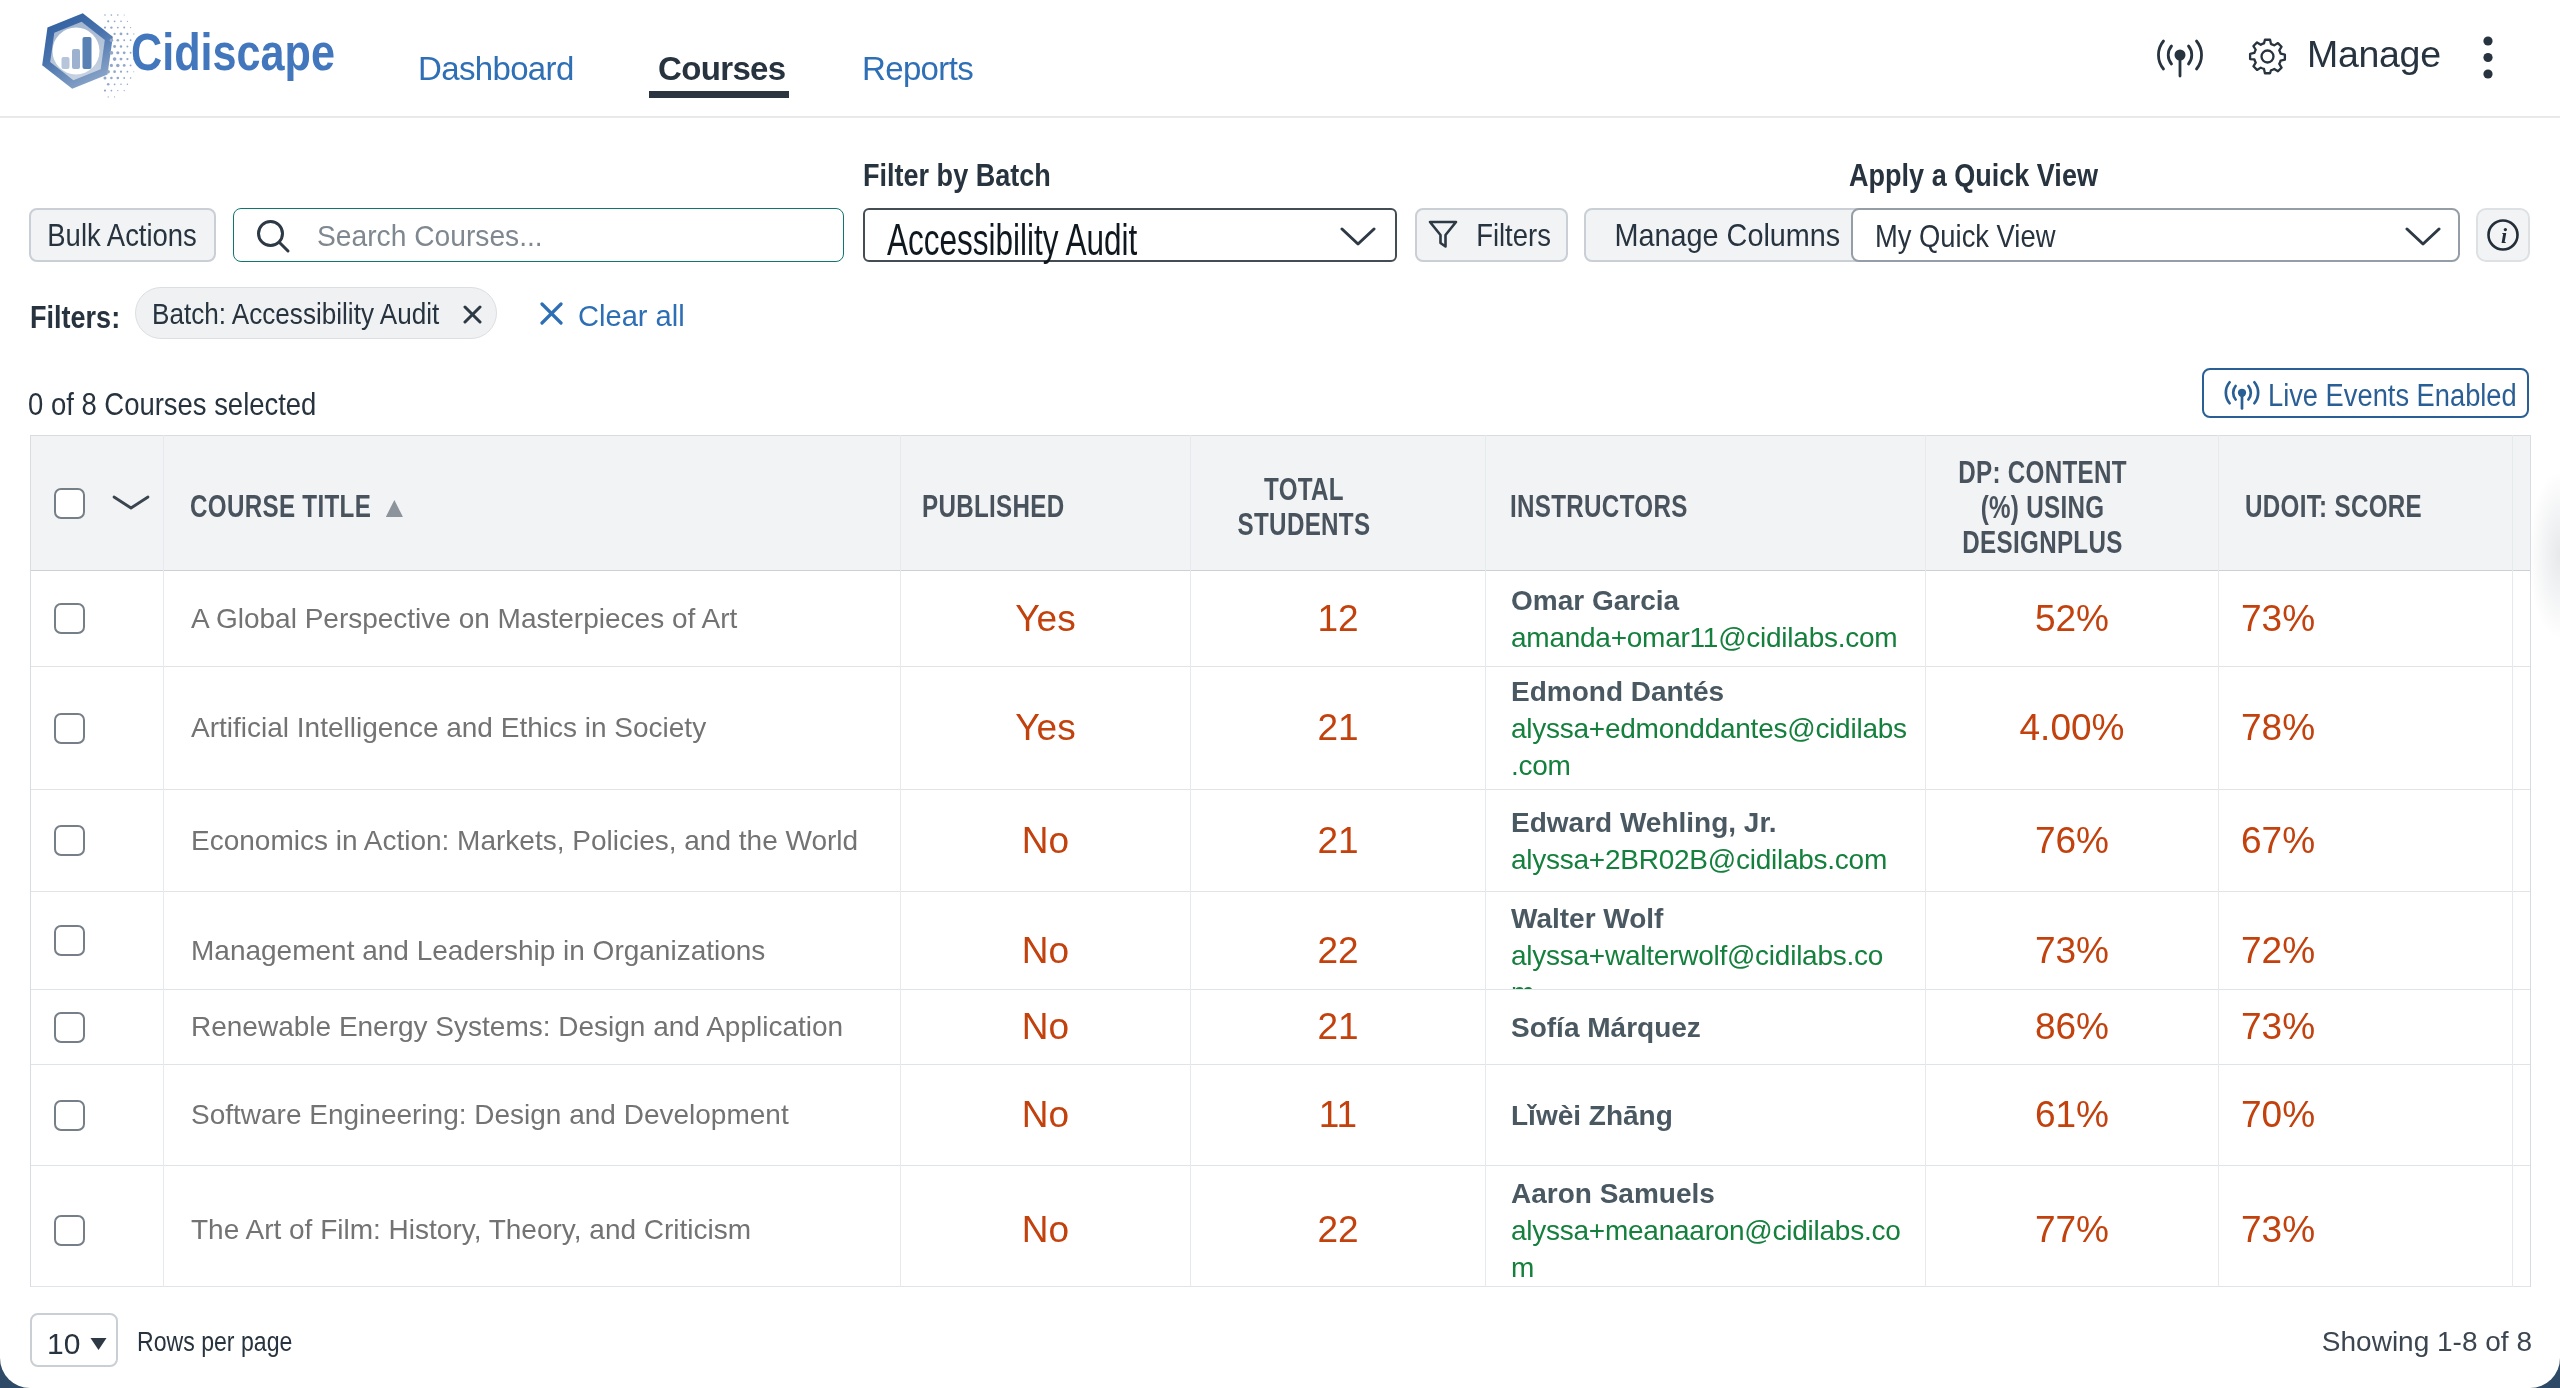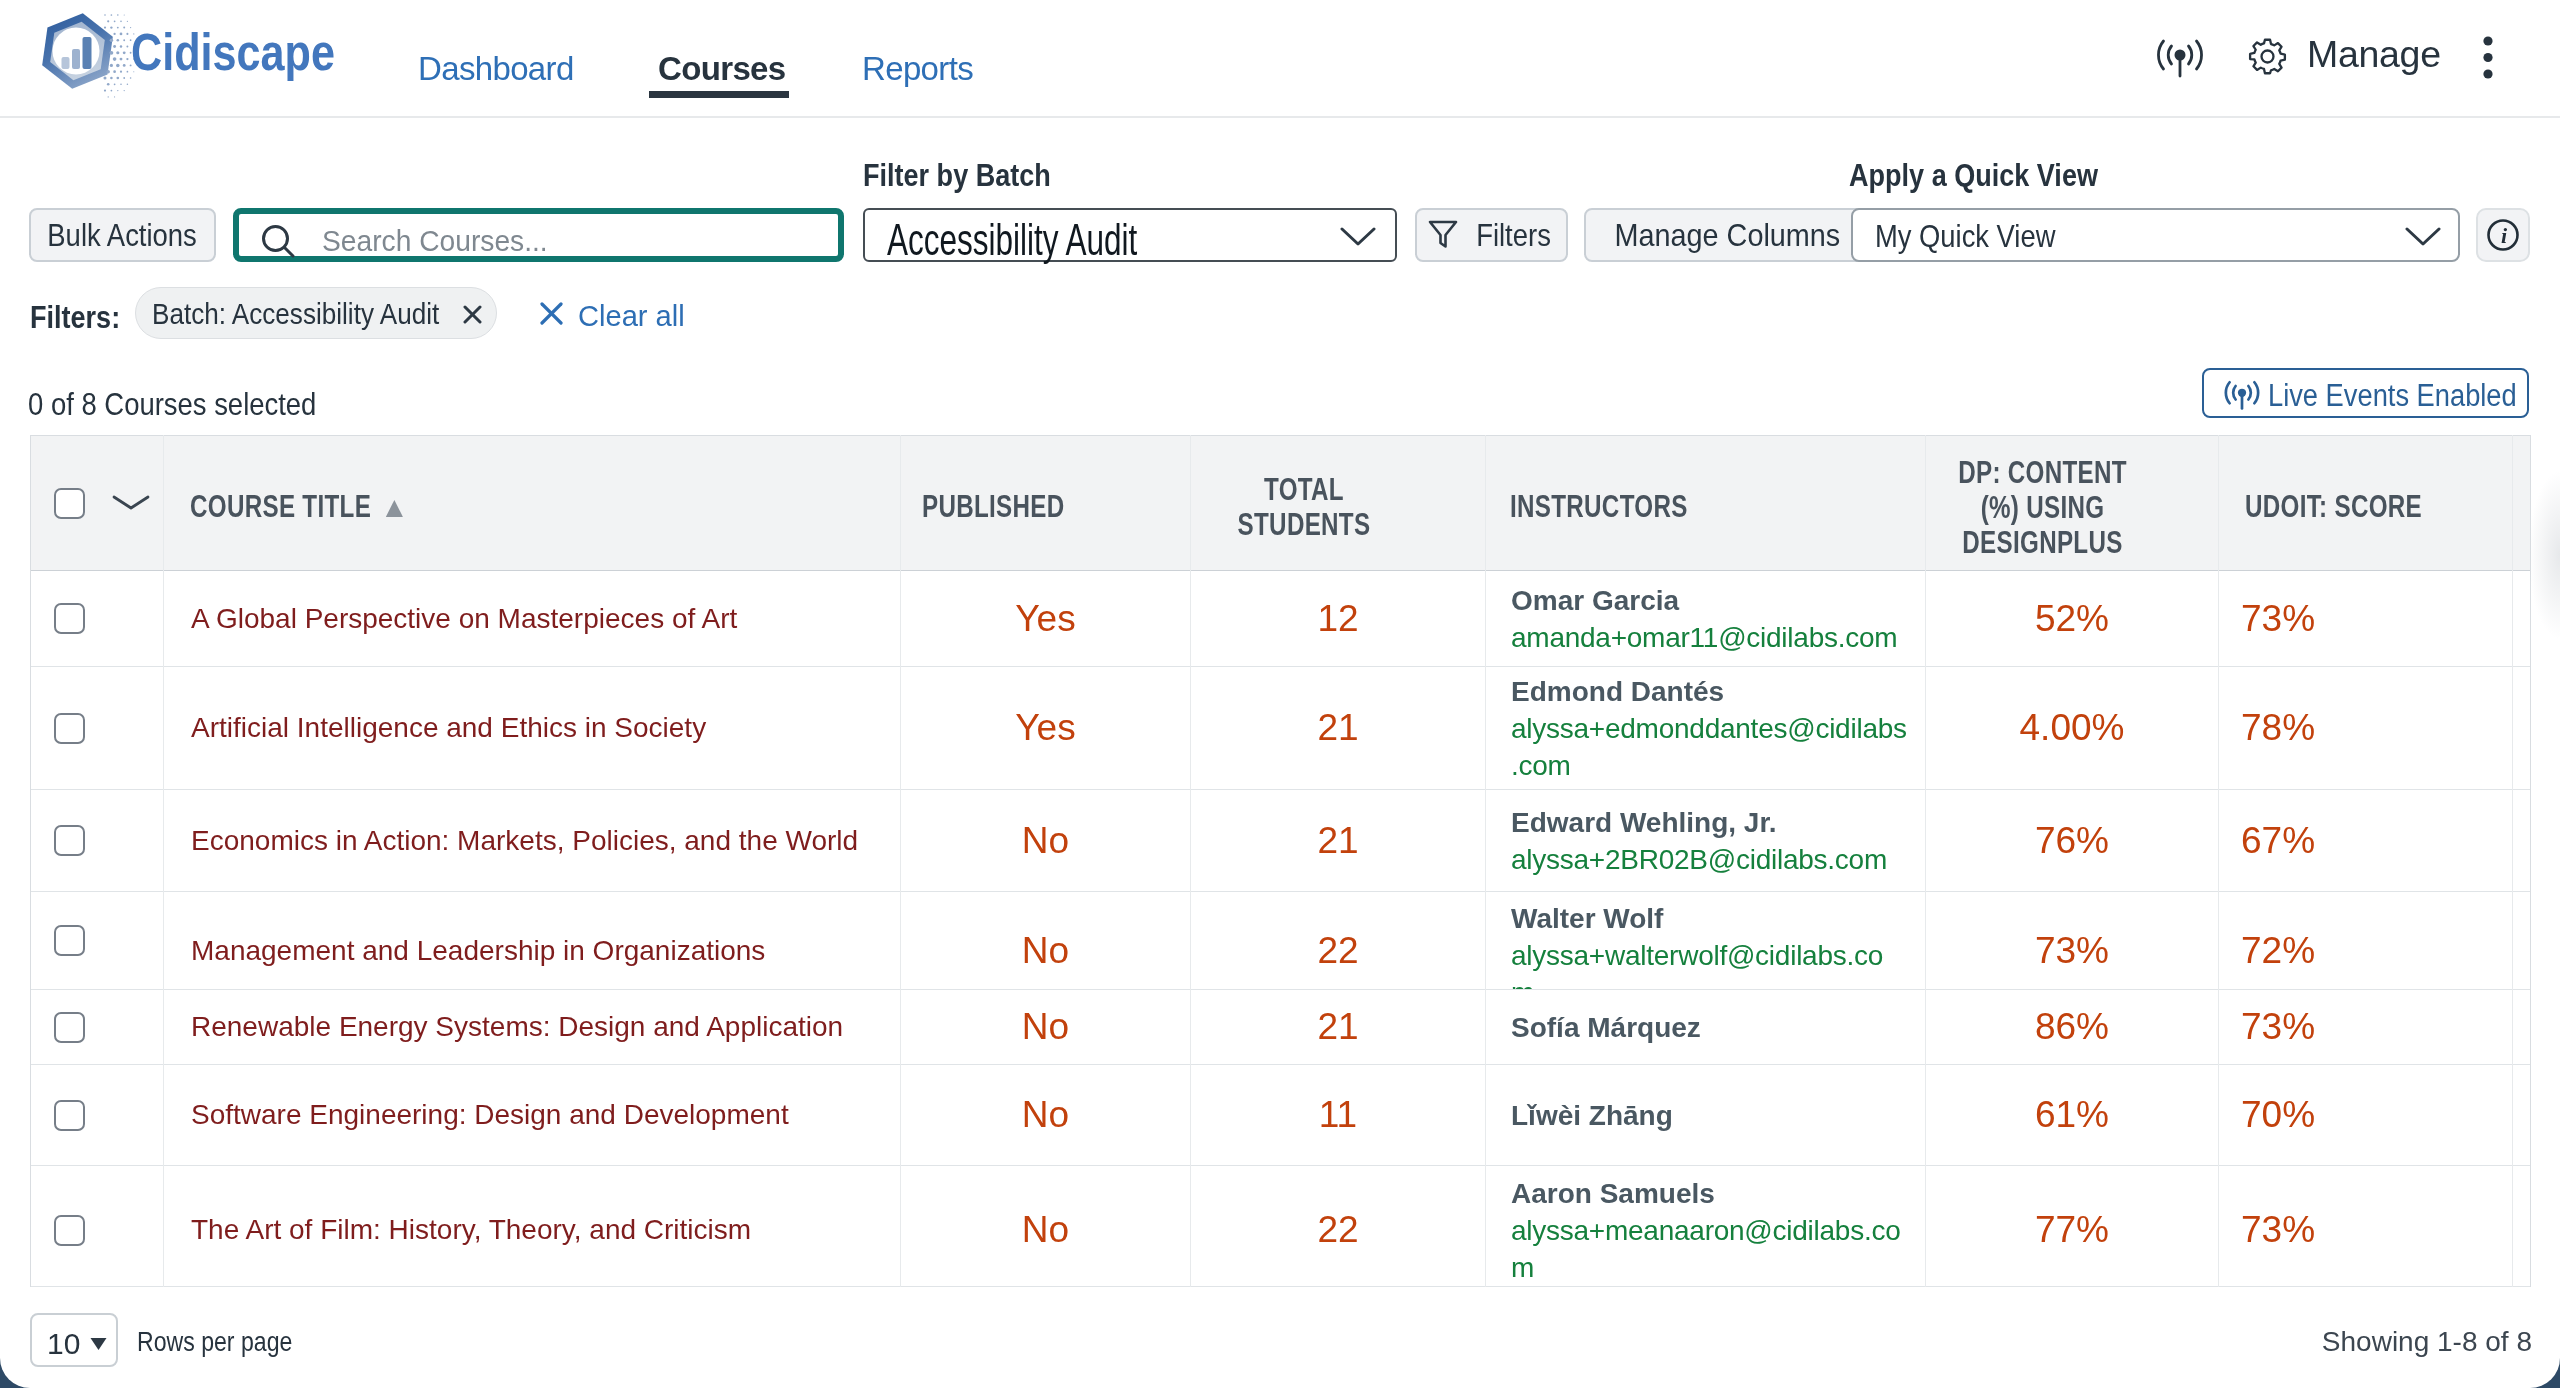--- a/index.html
+++ b/index.html
@@ -15,21 +15,21 @@
   .btn { position:absolute; top:208px; height:54px; background:#f2f3f5; border:2px solid #c9cfd5;
          border-radius:8px; font-size:28px; white-space:nowrap; color:#27333e; display:flex; align-items:center;
          justify-content:center;text-align:center; }
   .inputbox { position:absolute; top:208px; height:54px; background:#fff; border-radius:8px; }
   table { border-collapse:collapse; table-layout:fixed; width:2500px; }
   td, th { padding:0; vertical-align:middle; }
   .thd { background:#f2f3f4; color:#49535d; font-size:31px; font-weight:bold; letter-spacing:0.4px; }
   .hsq { transform:scaleX(0.78); white-space:nowrap; position:relative; top:4px; }
   tr { border-bottom:1px solid #e0e4e7; }
   .cell-sep { border-right:1px solid #e7eaec; }
-  .title { color:#7f1d1d; font-size:28px; white-space:nowrap; }
+  .title { color:#737373; font-size:28px; white-space:nowrap; }
   .val { color:#c2410c; font-size:37px; text-align:center; }
   .iname { color:#4a5862; font-size:28px; font-weight:bold; line-height:37px; }
   .iemail { color:#15803d; font-size:28px; font-weight:normal; line-height:37px; letter-spacing:-0.25px; }
   .cb { width:31px; height:31px; border:2.5px solid #767e88; border-radius:7px; background:#fff; }
 </style>
 </head>
 <body>
 <div class="card">
 
   <div class="nav">
@@ -146,21 +146,21 @@
     </svg>
   </div>
 
   <div class="abs ink" style="left:863px; top:157px; font-size:32px; font-weight:bold; transform:scaleX(0.845); transform-origin:left top; white-space:nowrap;">Filter by Batch</div>
   <div class="abs ink" style="left:1849px; top:157px; font-size:32px; font-weight:bold; transform:scaleX(0.845); transform-origin:left top; white-space:nowrap;">Apply a Quick View</div>
 
   <div class="btn" style="left:29px; width:187px;">
       <span style="font-size:30.5px; transform:scaleX(0.9); white-space:nowrap;">Bulk Actions</span>
     </div>
 
-  <div class="inputbox" style="left:233px; width:611px; border:6px solid #0f766e;">
+  <div class="inputbox" style="left:233px; width:611px; border:1px solid #0f766e;">
     <svg class="abs" style="left:21px; top:9px;" width="36" height="36" viewBox="0 0 36 36">
       <circle cx="15.5" cy="15.5" r="12" fill="none" stroke="#2d3944" stroke-width="3"></circle>
       <line x1="24.5" y1="24.5" x2="33" y2="33" stroke="#2d3944" stroke-width="3" stroke-linecap="round"></line>
     </svg>
     <div class="abs" style="left:83px; top:10px; font-size:30px; color:#7f8890; transform:scaleX(0.94); transform-origin:left top; white-space:nowrap;">Search Courses...</div>
   </div>
 
   <div class="inputbox" style="left:863px; width:534px; border:2px solid #454d54; border-radius:6px;">
     <div class="abs" style="left:22px; top:4px; font-size:45px; color:#10181f; transform:scaleX(0.70); transform-origin:left center;">Accessibility Audit</div>
     <svg class="abs" style="left:475px; top:17px;" width="36" height="20" viewBox="0 0 36 20">

